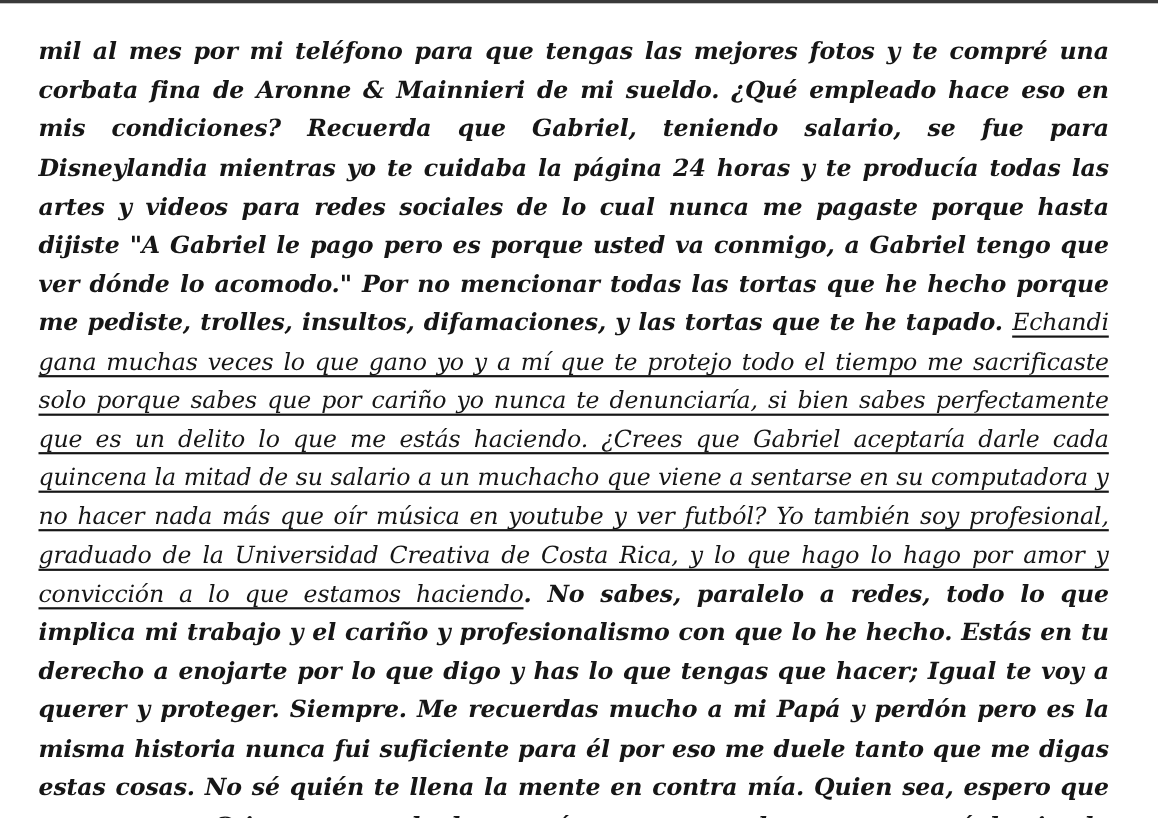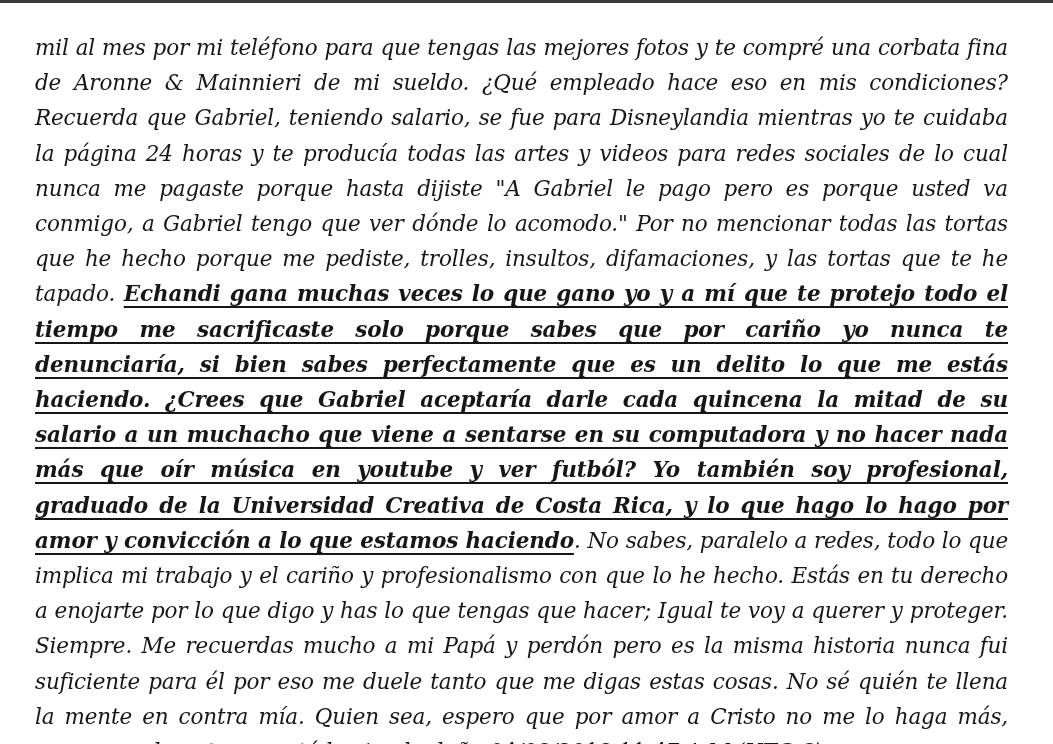--- a/index.html
+++ b/index.html
@@ -32,24 +32,24 @@
     padding: 30px 45px 0 35px;
     font-family: "DejaVu Serif", "Liberation Serif", serif;
     font-style: italic;
     font-size: 21.5px;
     line-height: 35.2px;
     letter-spacing: -0.15px;
     color: #161616;
     text-align: justify;
   }
   .seg.regular {
-    font-weight: 400;
+    font-weight: 700;
   }
   .seg.bold-underline {
-    font-weight: 700;
+    font-weight: 400;
     text-decoration: underline;
     text-decoration-thickness: 2.2px;
     text-underline-offset: 5px;
   }
 </style>
 </head>
 <body>
 
 <div class="page">
   <div class="page-top-border"></div>

